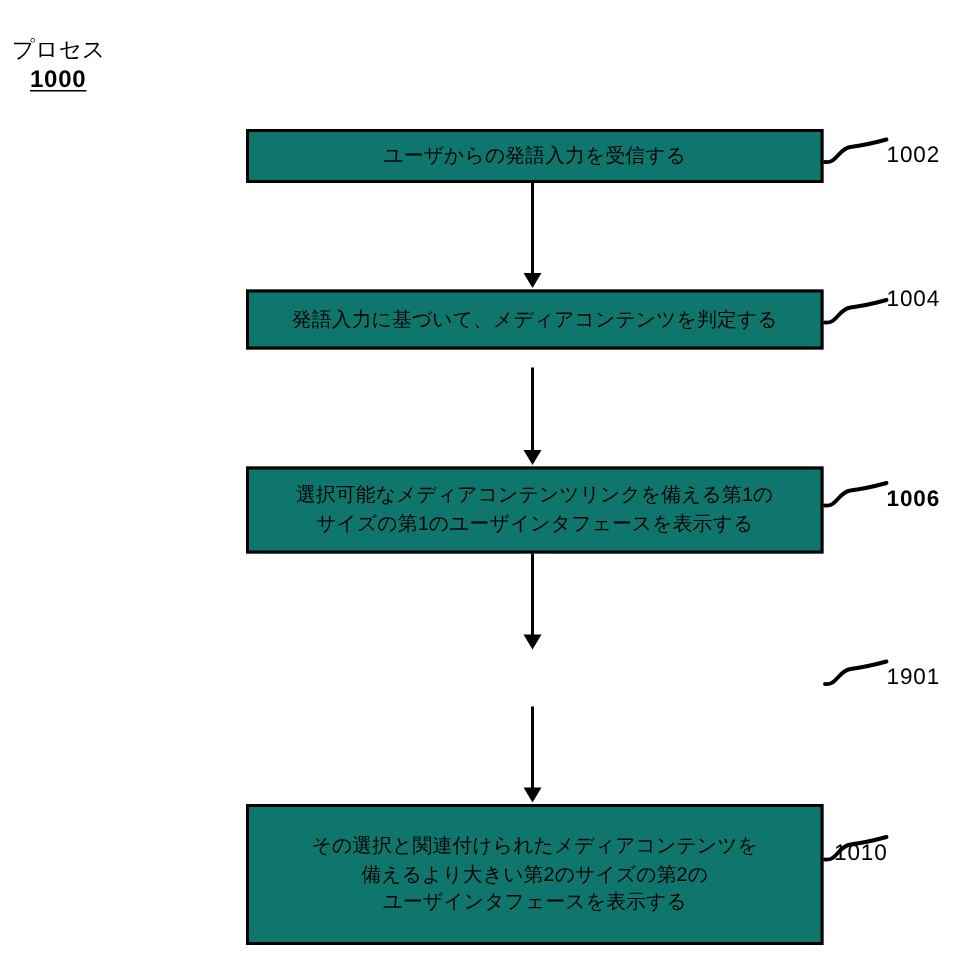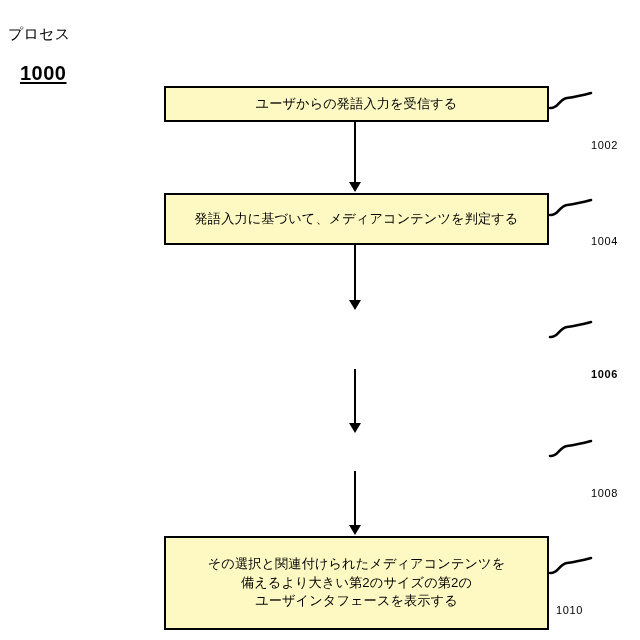--- a/index.html
+++ b/index.html
@@ -23,24 +23,24 @@
     left: 8px;
     top: 26px;
     line-height: 1;
   }
   .fig-label-title {
     font-size: 15px;
     letter-spacing: 0.2px;
     display: block;
   }
   .fig-label-number {
-    font-size: 20px;
+    font-size: 16px;
     font-weight: bold;
     display: block;
-    margin-top: 22px;
+    margin-top: 5px;
     margin-left: 12px;
     text-decoration: underline;
     text-underline-offset: 2px;
     letter-spacing: 0.5px;
   }
 
   
   .flow {
     position: absolute;
     left: 0;
@@ -48,36 +48,36 @@
     width: 640px;
     height: 640px;
   }
 
   .node {
     position: absolute;
     left: 164px;
     width: 385px;
     box-sizing: border-box;
     border: 2.4px solid #000000;
-    background: #fef9c3;
+    background: #0f766e;
     display: flex;
     align-items: center;
     justify-content: center;
     text-align: center;
   }
   .node-text {
     font-size: 13.2px;
     line-height: 1.42;
     letter-spacing: 0.1px;
     white-space: pre-line;
     padding: 0 10px;
   }
 
   .node-1002 { top: 86px;  height: 36px; }
-  .node-1004 { top: 193px; height: 52px; }
+  .node-1004 { top: 193px; height: 40px; }
   .node-1006 { top: 311px; height: 58px; }
   .node-1008 { top: 434px; height: 37px; }
   .node-1010 { top: 536px; height: 94px; }
 
   
   .connector {
     position: absolute;
     left: 354px;
     width: 2.2px;
     background: #000000;
@@ -97,25 +97,24 @@
     border-top: 10px solid #000000;
   }
   .a1 { top: 182px; }
   .a2 { top: 300px; }
   .a3 { top: 423px; }
   .a4 { top: 525px; }
 
   
   .ref {
     position: absolute;
-    font-size: 11px;
+    font-size: 15px;
     letter-spacing: 0.6px;
     line-height: 1;
     white-space: nowrap;
-    margin-top: 44px;
   }
   .ref-1002 { left: 591px; top: 96px; }
   .ref-1004 { left: 591px; top: 192px; }
   .ref-1006 { left: 591px; top: 325px; font-weight: bold; }
   .ref-1008 { left: 591px; top: 444px; }
   .ref-1010 { left: 556px; top: 561px; }
 
   .leader {
     position: absolute;
     left: 549px;
@@ -158,36 +157,40 @@
   <div class="leader ld-1004">
     <svg width="44" height="26" viewBox="0 0 44 26">
       <path d="M1,18 C9,19 10,9 18,8 C26,7 31,6 42,3" fill="none" stroke="#000000" stroke-width="2.6" stroke-linecap="round"></path>
     </svg>
   </div>
   <div class="ref ref-1004">1004</div>
 
   <div class="connector c2"></div>
   <div class="arrowhead a2"></div>
 
+  <div class="node node-1006">
+    <span class="node-text">選択可能なメディアコンテンツリンクを備える第1の
+サイズの第1のユーザインタフェースを表示する</span>
+  </div>
   <div class="leader ld-1006">
     <svg width="44" height="26" viewBox="0 0 44 26">
       <path d="M1,18 C9,19 10,9 18,8 C26,7 31,6 42,3" fill="none" stroke="#000000" stroke-width="2.6" stroke-linecap="round"></path>
     </svg>
   </div>
   <div class="ref ref-1006">1006</div>
 
   <div class="connector c3"></div>
   <div class="arrowhead a3"></div>
 
   <div class="leader ld-1008">
     <svg width="44" height="26" viewBox="0 0 44 26">
       <path d="M1,18 C9,19 10,9 18,8 C26,7 31,6 42,3" fill="none" stroke="#000000" stroke-width="2.6" stroke-linecap="round"></path>
     </svg>
   </div>
-  <div class="ref ref-1008">1008</div>
+  <div class="ref ref-1008">1901</div>
 
   <div class="connector c4"></div>
   <div class="arrowhead a4"></div>
 
   <div class="node node-1010">
     <span class="node-text">その選択と関連付けられたメディアコンテンツを
 備えるより大きい第2のサイズの第2の
 ユーザインタフェースを表示する</span>
   </div>
   <div class="leader ld-1010">

